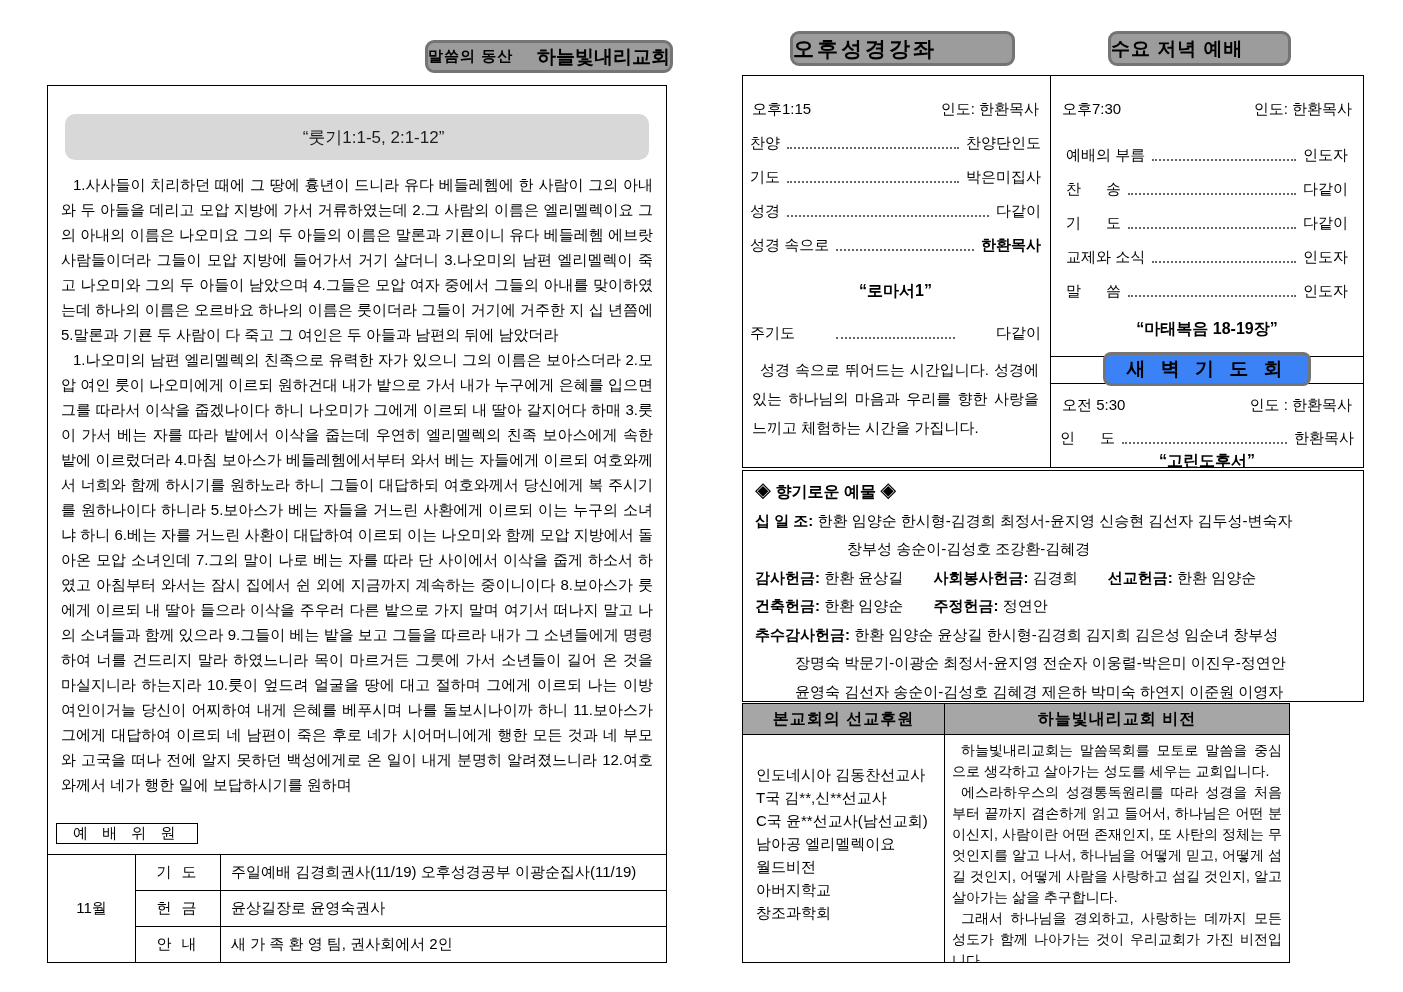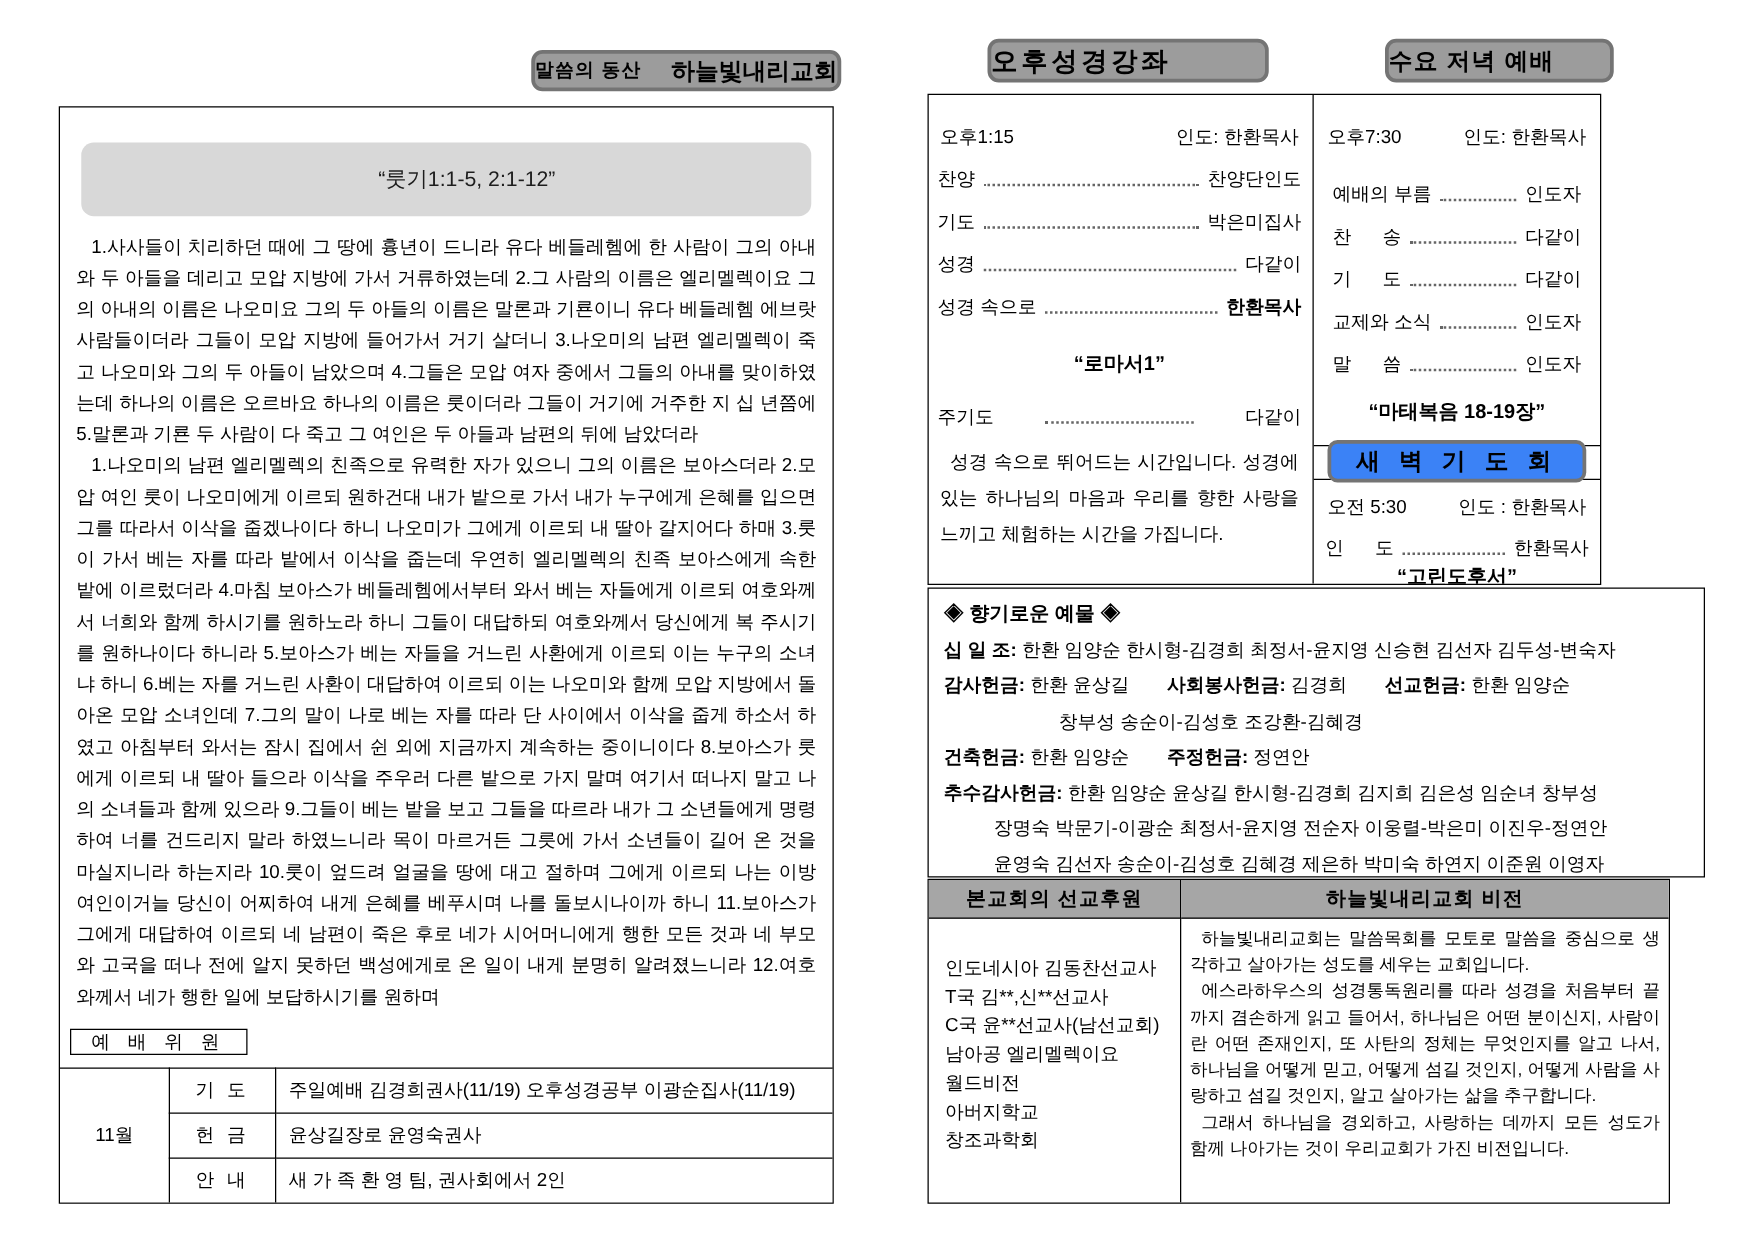--- a/index.html
+++ b/index.html
@@ -10,33 +10,33 @@
   .badge { position:absolute; background:#9c9c9c; border:3px solid #747474; border-radius:9px;
            display:flex; align-items:center; justify-content:space-between; font-weight:bold; color:#000; }
   #badge-church { left:425px; top:40px; width:248px; height:33px; gap:10px; }
   #badge-church .small { font-size:15px; letter-spacing:1px; }
   #badge-church .large { font-size:19px; }
   #badge-afternoon { left:790px; top:31px; width:225px; height:35px; font-size:21px; letter-spacing:3px; }
   #badge-wed { left:1108px; top:31px; width:183px; height:35px; font-size:19px; letter-spacing:1px; }
 
   
   .page-left { position:absolute; left:47px; top:85px; width:620px; height:878px; border:1px solid #000; overflow:hidden; }
-  .scripture-title { margin:28px 17px 12px; height:59px; background:#d8d8d8; border-radius:10px;
+  .scripture-title { margin:28px 17px 12px; height:46px; background:#d8d8d8; border-radius:10px;
                      display:flex; align-items:center; justify-content:center; font-size:17px; color:#1d1d1d;padding-left:33px; }
   .scripture-body { padding:0 13px; font-size:15px; line-height:25px; text-align:justify; height:645px; overflow:hidden; }
   .scripture-body p { margin:0; text-indent:12px; }
   .committee-label { position:absolute; left:8px; bottom:118px; border:1px solid #000; background:#fff;
                      padding:0 16px; font-size:15px; letter-spacing:5px; }
   .committee { position:absolute; left:-1px; bottom:-1px; width:calc(100% + 2px); border-collapse:collapse; table-layout:fixed; }
   .committee td { border:1px solid #000; font-size:15px; padding:0 10px; height:36px; background:#fff; }
   .c-month { width:88px; text-align:center; }
   .c-label { width:85px; text-align:center; letter-spacing:3px; }
 
   
-  .box-services { position:absolute; left:742px; top:75px; width:539px; height:393px; border:1px solid #000; display:flex; overflow:hidden; }
+  .box-services { position:absolute; left:742px; top:75px; width:622px; height:393px; border:1px solid #000; display:flex; overflow:hidden; }
   .svc-col-left  { width:308px; border-right:1px solid #000; padding:24px 9px 0 7px; }
   .svc-col-right { flex:1; padding:24px 9px 0 9px; display:flex; flex-direction:column; }
   .time-row { display:flex; justify-content:space-between; font-size:15px; padding:0 2px; }
   .svc-row { display:flex; align-items:flex-end; font-size:15px; margin-top:15px; }
   .svc-row .lbl { white-space:pre; }
   .svc-row .dots { flex:1; border-bottom:2px dotted #666; margin:0 7px 4px; }
   .svc-row .val { white-space:pre; }
   .bold { font-weight:bold; }
   .passage { text-align:center; font-weight:bold; font-size:16px; }
   .desc { margin-top:12px; font-size:15px; line-height:29px; text-align:justify; text-indent:8px; padding:0 2px; }
@@ -49,21 +49,21 @@
   
   .box-offerings { position:absolute; left:742px; top:470px; width:622px; height:232px; border:1px solid #000;
                    padding:7px 12px 0; font-size:15px; overflow:hidden; }
   .off-line { line-height:28.5px; white-space:nowrap; }
   .off-title { font-weight:bold; font-size:16px; }
   .off-indent1 { padding-left:92px; }
   .off-indent2 { padding-left:40px; }
   .off-gap { display:inline-block; width:26px; }
 
   
-  .bottom-table { position:absolute; left:742px; top:703px; width:594px; height:260px; border:1px solid #000;
+  .bottom-table { position:absolute; left:742px; top:703px; width:548px; height:260px; border:1px solid #000;
                   display:grid; grid-template-columns:202px 1fr; grid-template-rows:31px 1fr; overflow:hidden; }
   .bt-header { background:#a6a6a6; font-weight:bold; display:flex; align-items:center; justify-content:center;
                font-size:16px; border-bottom:1px solid #000; letter-spacing:1px; }
   .bt-h-left { border-right:1px solid #000; }
   .bt-missions { border-right:1px solid #000; padding:28px 0 0 13px; font-size:15px; }
   .bt-missions div { line-height:23px; }
   .bt-vision { padding:5px 7px 0 7px; font-size:14px; line-height:21px; text-align:justify; }
   .bt-vision p { margin:0; text-indent:9px; }
 </style>
 </head>
@@ -194,29 +194,29 @@
       <div class="passage" style="margin-top:3px;">“고린도후서”</div>
     </div>
   </div>
 
   <div class="box-offerings">
     <div class="off-line off-title">◈ 향기로운 예물 ◈</div>
     <div class="off-line">
       <span class="bold">십 일 조:</span>
       <span>한환 임양순 한시형-김경희 최정서-윤지영 신승현 김선자 김두성-변숙자</span>
     </div>
+    <div class="off-line off-indent1">창부성 송순이-김성호 조강환-김혜경</div>
     <div class="off-line">
       <span class="bold">감사헌금:</span>
       <span>한환 윤상길</span><span class="off-gap"></span>
       <span class="bold">사회봉사헌금:</span>
       <span>김경희</span><span class="off-gap"></span>
       <span class="bold">선교헌금:</span>
       <span>한환 임양순</span>
     </div>
-    <div class="off-line off-indent1">창부성 송순이-김성호 조강환-김혜경</div>
     <div class="off-line">
       <span class="bold">건축헌금:</span>
       <span>한환 임양순</span><span class="off-gap"></span>
       <span class="bold">주정헌금:</span>
       <span>정연안</span>
     </div>
     <div class="off-line">
       <span class="bold">추수감사헌금:</span>
       <span>한환 임양순 윤상길 한시형-김경희 김지희 김은성 임순녀 창부성</span>
     </div>

